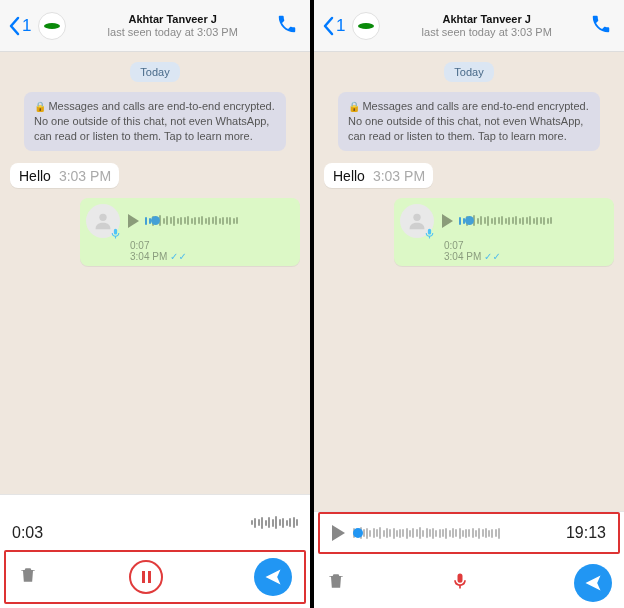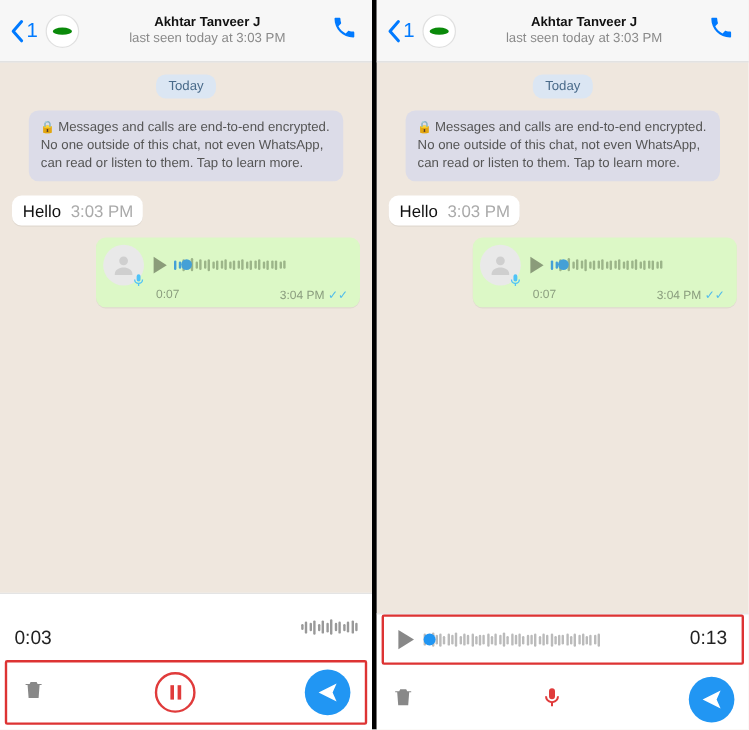--- a/index.html
+++ b/index.html
@@ -150,20 +150,21 @@
     .wave .dot {
       width: 9px; height: 9px; border-radius: 50%;
       background: #44a0d6; position: absolute; left: 6px; top: 3.5px;
     }
     .voice-meta {
       display: flex;
       justify-content: space-between;
       font-size: 10px;
       color: #8a9c7e;
       padding: 2px 2px 0 44px;
+      flex-direction: column;
     }
     .ticks { color: #53bdeb; }
     
     .footer {
       background: #fff;
       border-top: 1px solid #e4e4e4;
     }
     .footer-row {
       display: flex;
       align-items: center;
@@ -476,21 +477,21 @@
             <span class="tick" style="height:10px"></span>
             <span class="tick" style="height:7px"></span>
             <span class="tick" style="height:11px"></span>
             <span class="tick" style="height:8px"></span>
             <span class="tick" style="height:10px"></span>
             <span class="tick" style="height:7px"></span>
             <span class="tick" style="height:9px"></span>
             <span class="tick" style="height:8px"></span>
             <span class="tick" style="height:11px"></span>
         </div>
-        <span class="timer-right">0:13</span>
+        <span class="timer-right">19:13</span>
       </div>
     </div>
     <div class="action-row">
       <div class="trash">
         <svg width="20" height="22" viewBox="0 0 24 24">
             <path fill="currentColor" d="M6 7h12l-1 13H7L6 7zm3-3h6l1 2H8l1-2zM4 6h16v1H4z"></path>
           </svg>
       </div>
       <div class="mic-red">
         <svg width="20" height="24" viewBox="0 0 24 24">

